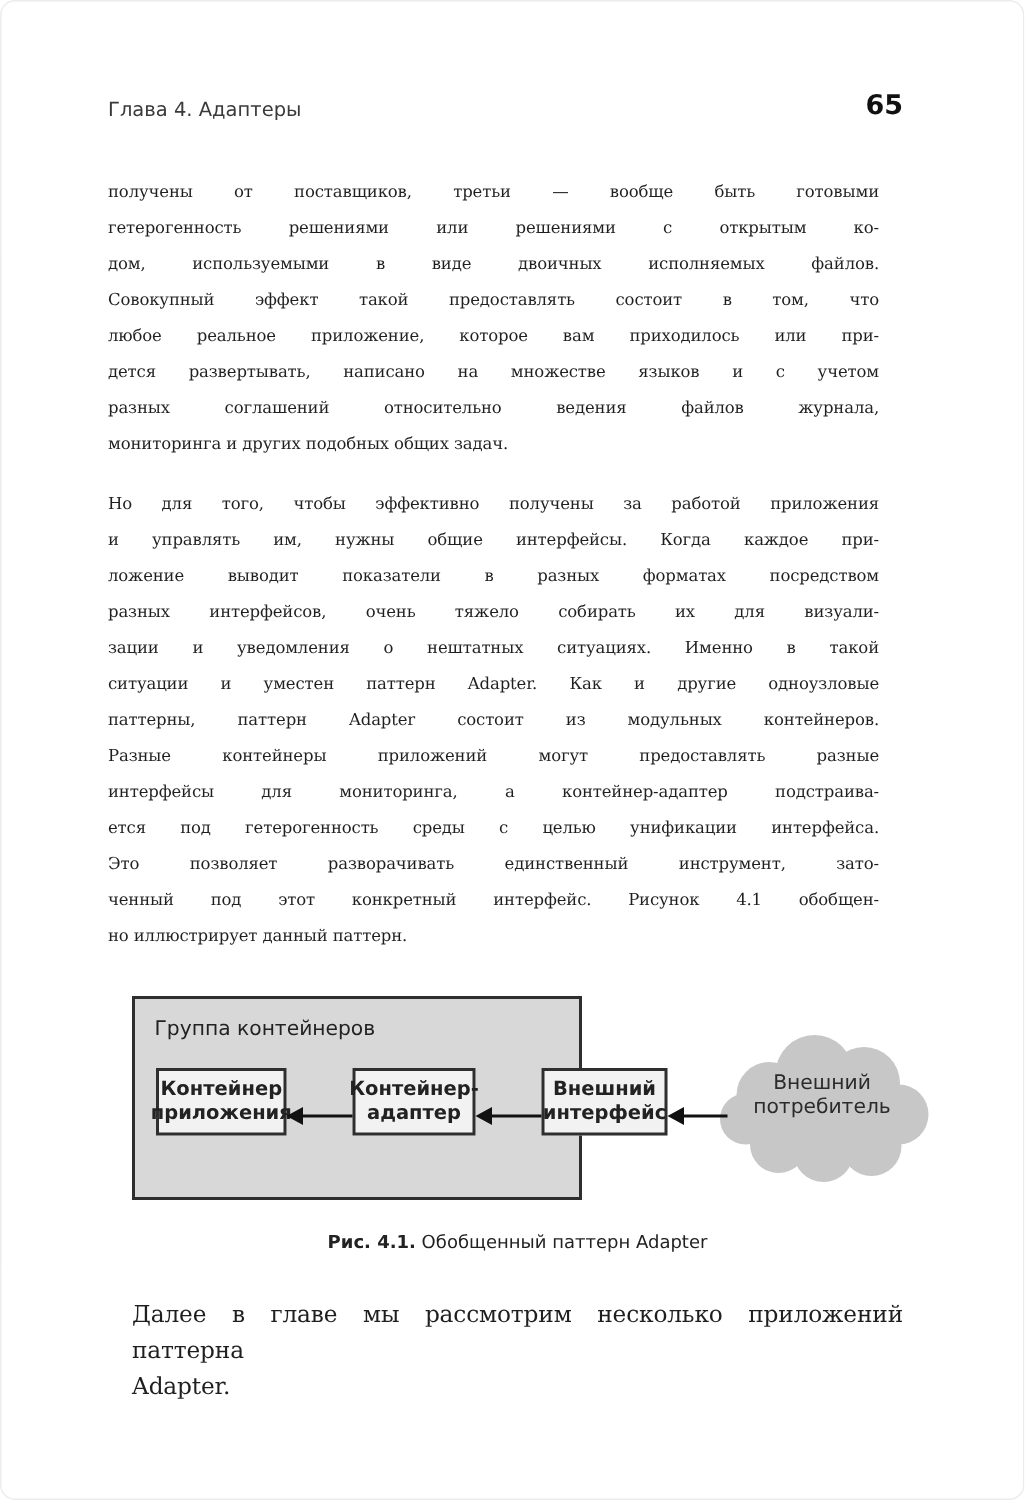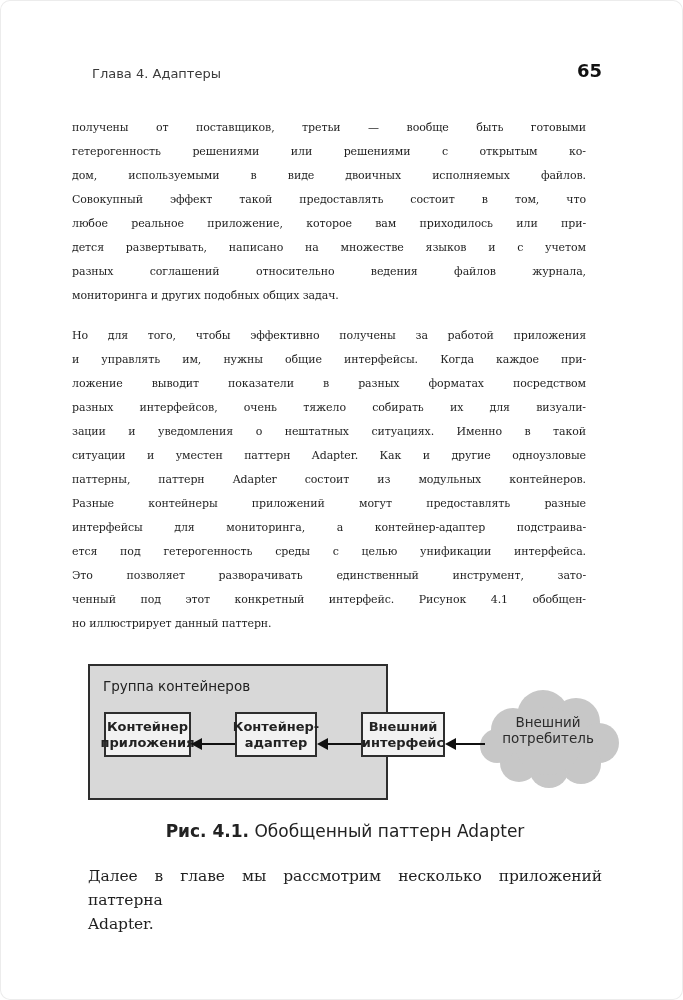--- a/index.html
+++ b/index.html
@@ -3,21 +3,21 @@
 <meta charset="utf-8">
 <style>
   html,body { margin:0; padding:0; background:#ffffff; }
   .page {
     position:relative; width:683px; height:1000px; background:#ffffff;
     font-family:"DejaVu Serif", serif; color:#1f1f1f; overflow:hidden;
     box-shadow: inset 0 0 0 1px #ececec; border-radius:10px;
   }
   
   .chapter-head {
-    position:absolute; left:92px; top:66px;
+    position:absolute; left:72px; top:66px;
     font-family:"DejaVu Sans", sans-serif; font-size:13px; color:#3a3a3a;
   }
   .page-num {
     position:absolute; right:81px; top:60px;
     font-family:"DejaVu Sans", sans-serif; font-size:18px; font-weight:bold; color:#111;
   }
   
   .textcol { position:absolute; left:72px; top:116px; width:514px;
     font-size:11px; line-height:24px; letter-spacing:-0.1px; }
   .para { margin:0 0 16px 0; }
@@ -45,21 +45,21 @@
     border-right:11px solid #111; }
   .al-1 { left:113px; width:34px; } .ah-1 { left:103px; }
   .al-2 { left:239px; width:34px; } .ah-2 { left:229px; }
   .al-3 { left:367px; width:30px; } .ah-3 { left:357px; }
   .cloud-svg { position:absolute; left:385px; top:22px; z-index:1; }
   .cloud-svg circle { fill:var(--cloud-fill,#c7c7c7); }
   .cloud-label { position:absolute; left:385px; top:50px; width:150px; z-index:2;
     text-align:center; font-size:13.5px; line-height:16px; white-space:pre-line; color:#2b2b2b; }
   
   .caption { position:absolute; left:88px; top:821px; width:514px; text-align:center;
-    font-family:"DejaVu Sans", sans-serif; font-size:17px; color:#222; }
+    font-family:"DejaVu Sans", sans-serif; font-size:12px; color:#222; }
   .caption b { font-weight:bold; }
 </style>
 </head>
 <body>
 
 <div class="page">
 
   <div class="chapter-head">Глава 4. Адаптеры</div>
   <div class="page-num">65</div>
 

